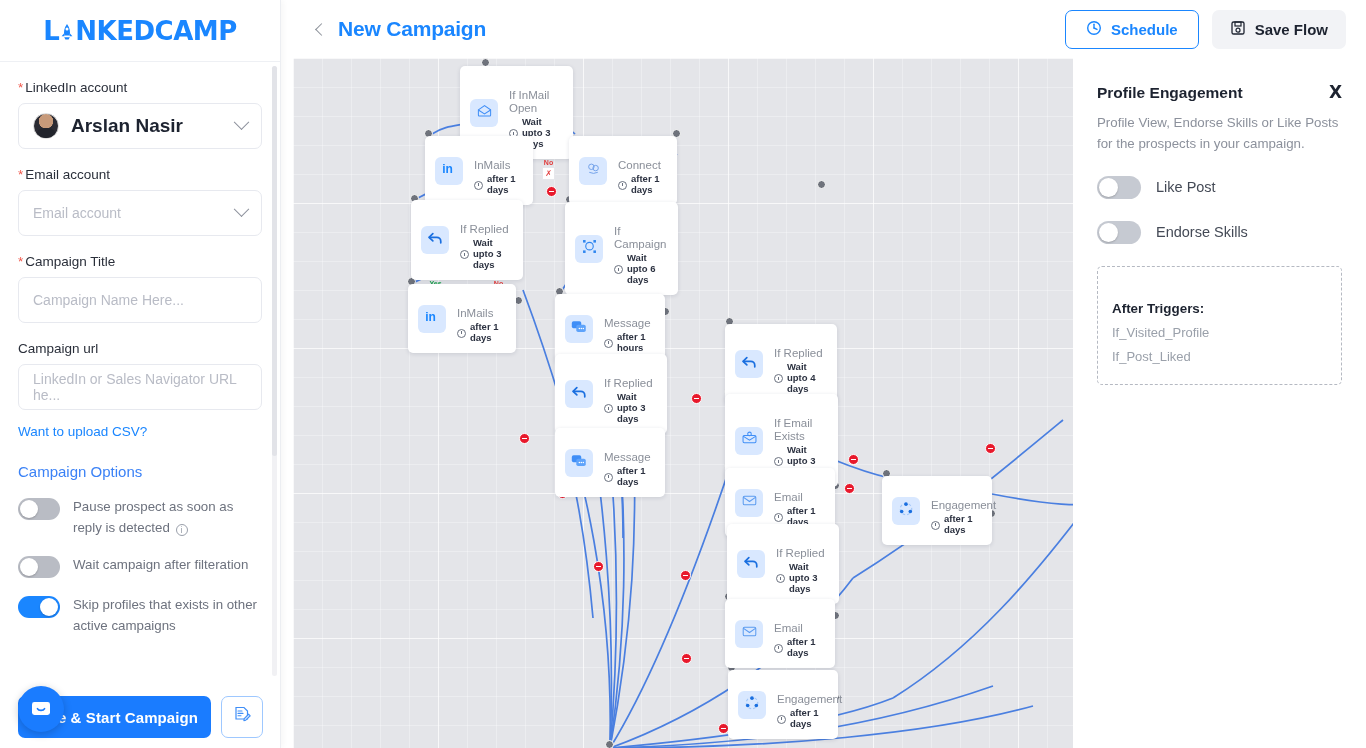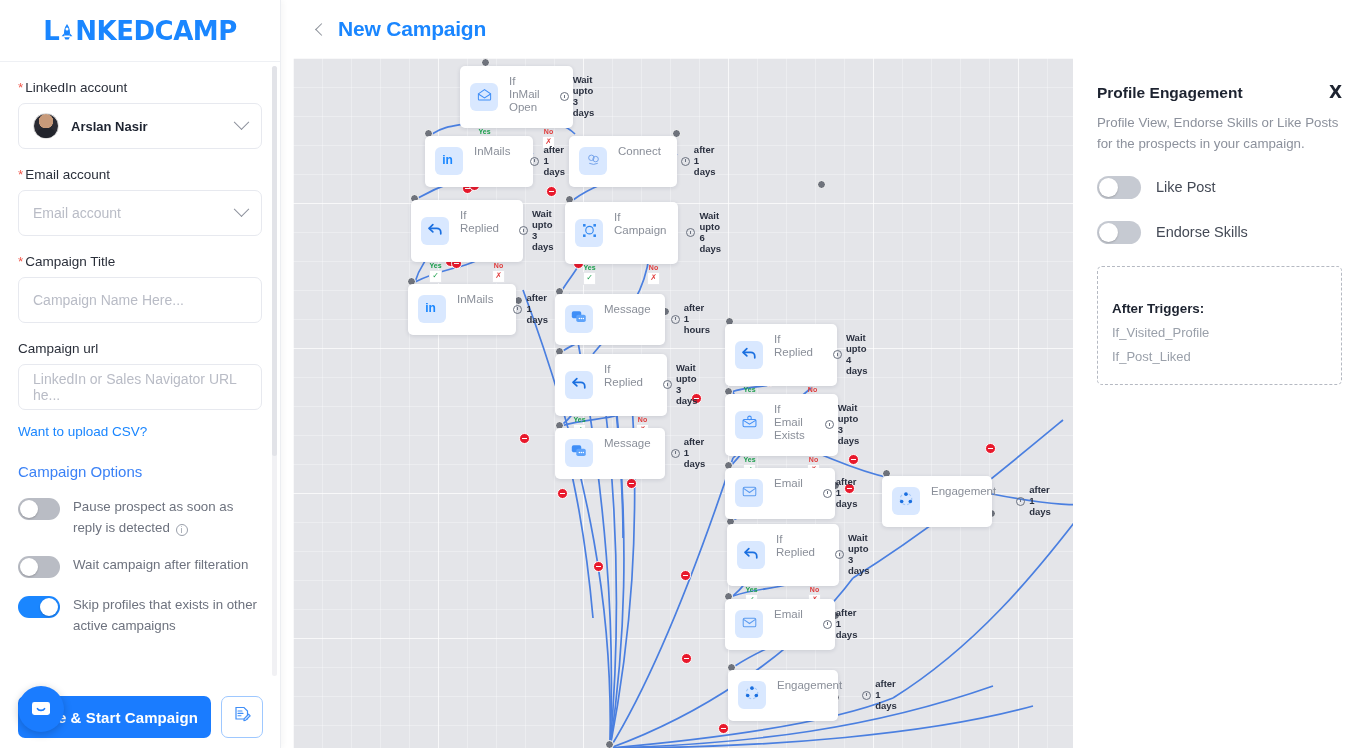--- a/index.html
+++ b/index.html
@@ -64,21 +64,21 @@
     background: radial-gradient(circle at 50% 30%, #c79a7a 0 34%, #2b2b33 36% 100%);
     border: 1px solid #ddd;
     overflow: hidden; position: relative;
   }
   .avatar::after {
     content: ""; position: absolute; left: 50%; top: 58%;
     transform: translateX(-50%);
     width: 20px; height: 16px; border-radius: 8px 8px 0 0;
     background: #22242c;
   }
-  .sb-input .val { color: #1d2330; font-weight: 700; font-size: 13px; }
+  .sb-input .val { color: #1d2330; font-weight: 700; font-size: 19px; }
   .chev {
     margin-left: auto; width: 11px; height: 11px;
     border-right: 1.6px solid #8d919c; border-bottom: 1.6px solid #8d919c;
     transform: rotate(45deg) translate(-3px,-3px);
   }
   .sb-link { color: #1a86ff; font-size: 13.5px; margin-top: 14px; cursor: pointer; font-weight: 500;}
   .sb-heading { font-size: 15px; color: #3b82f6; margin-top: 24px; }
 
   .opt-row { display: flex; align-items: flex-start; gap: 13px; margin-top: 17px; }
   .toggle {
@@ -163,21 +163,21 @@
   .node {
     position: absolute; background: #fff; border-radius: 5px;
     box-shadow: 0 1px 4px rgba(20,30,60,.13);
     display: flex; align-items: center; gap: 11px;
     padding: 9px 14px 9px 10px; cursor: pointer;
   }
   .node .nico {
     flex: 0 0 28px; width: 28px; height: 28px; border-radius: 6px;
     background: #d9e8ff; display: flex; align-items: center; justify-content: center;
   }
-  .node .ntxt { display: flex; flex-direction: row; gap: 20px; }
+  .node .ntxt { display: flex; flex-direction: column; gap: 2px; margin-top: 14px; }
   .node .ntitle { font-size: 11.5px; color: #8a8f99; line-height: 1.15; }
   .node .nsub {
     font-size: 9.5px; color: #2b3140; font-weight: 700; display: flex;
     align-items: center; gap: 4px; line-height: 1.15;
   }
   .clock {
     width: 9px; height: 9px; border: 1px solid #6b7280; border-radius: 50%;
     position: relative; flex: 0 0 9px;
   }
   .clock::after {
@@ -263,20 +263,42 @@
   .rp-trig { margin-top: 9px; font-size: 13px; color: #9aa0aa; }
 </style>
 </head>
 <body>
 
 <div id="app">
 
   <div id="topbar">
     <div class="back-chev"></div>
     <div class="page-title">New Campaign</div>
+    <div class="top-actions">
+      <div class="btn-outline">
+        <span>
+          <svg width="16" height="16" viewBox="0 0 16 16">
+              <circle cx="8" cy="8" r="6.3" fill="none" stroke="#1a86ff" stroke-width="1.4"></circle>
+              <path d="M8 8 L8 4.2" stroke="#1a86ff" stroke-width="1.4" stroke-linecap="round"></path>
+              <path d="M8 8 L11 9.4" stroke="#1a86ff" stroke-width="1.4" stroke-linecap="round"></path>
+            </svg>
+        </span>
+        <span>Schedule</span>
+      </div>
+      <div class="btn-grey">
+        <span>
+          <svg width="16" height="16" viewBox="0 0 16 16">
+              <rect x="2" y="2" width="12" height="12" rx="1.6" fill="none" stroke="#1d2330" stroke-width="1.3"></rect>
+              <rect x="5" y="2" width="6" height="4" fill="none" stroke="#1d2330" stroke-width="1.2"></rect>
+              <circle cx="8" cy="10.2" r="2" fill="none" stroke="#1d2330" stroke-width="1.2"></circle>
+            </svg>
+        </span>
+        <span>Save Flow</span>
+      </div>
+    </div>
   </div>
 
   <div id="canvas">
 
     <svg id="edges" viewBox="0 0 1073 690">
       <g fill="none" stroke="#4a7fe0" stroke-width="1.7">
 
         <path d="M195,53 C180,72 160,62 139,76"></path>
 
         <path d="M250,53 C256,68 268,62 282,76"></path>

